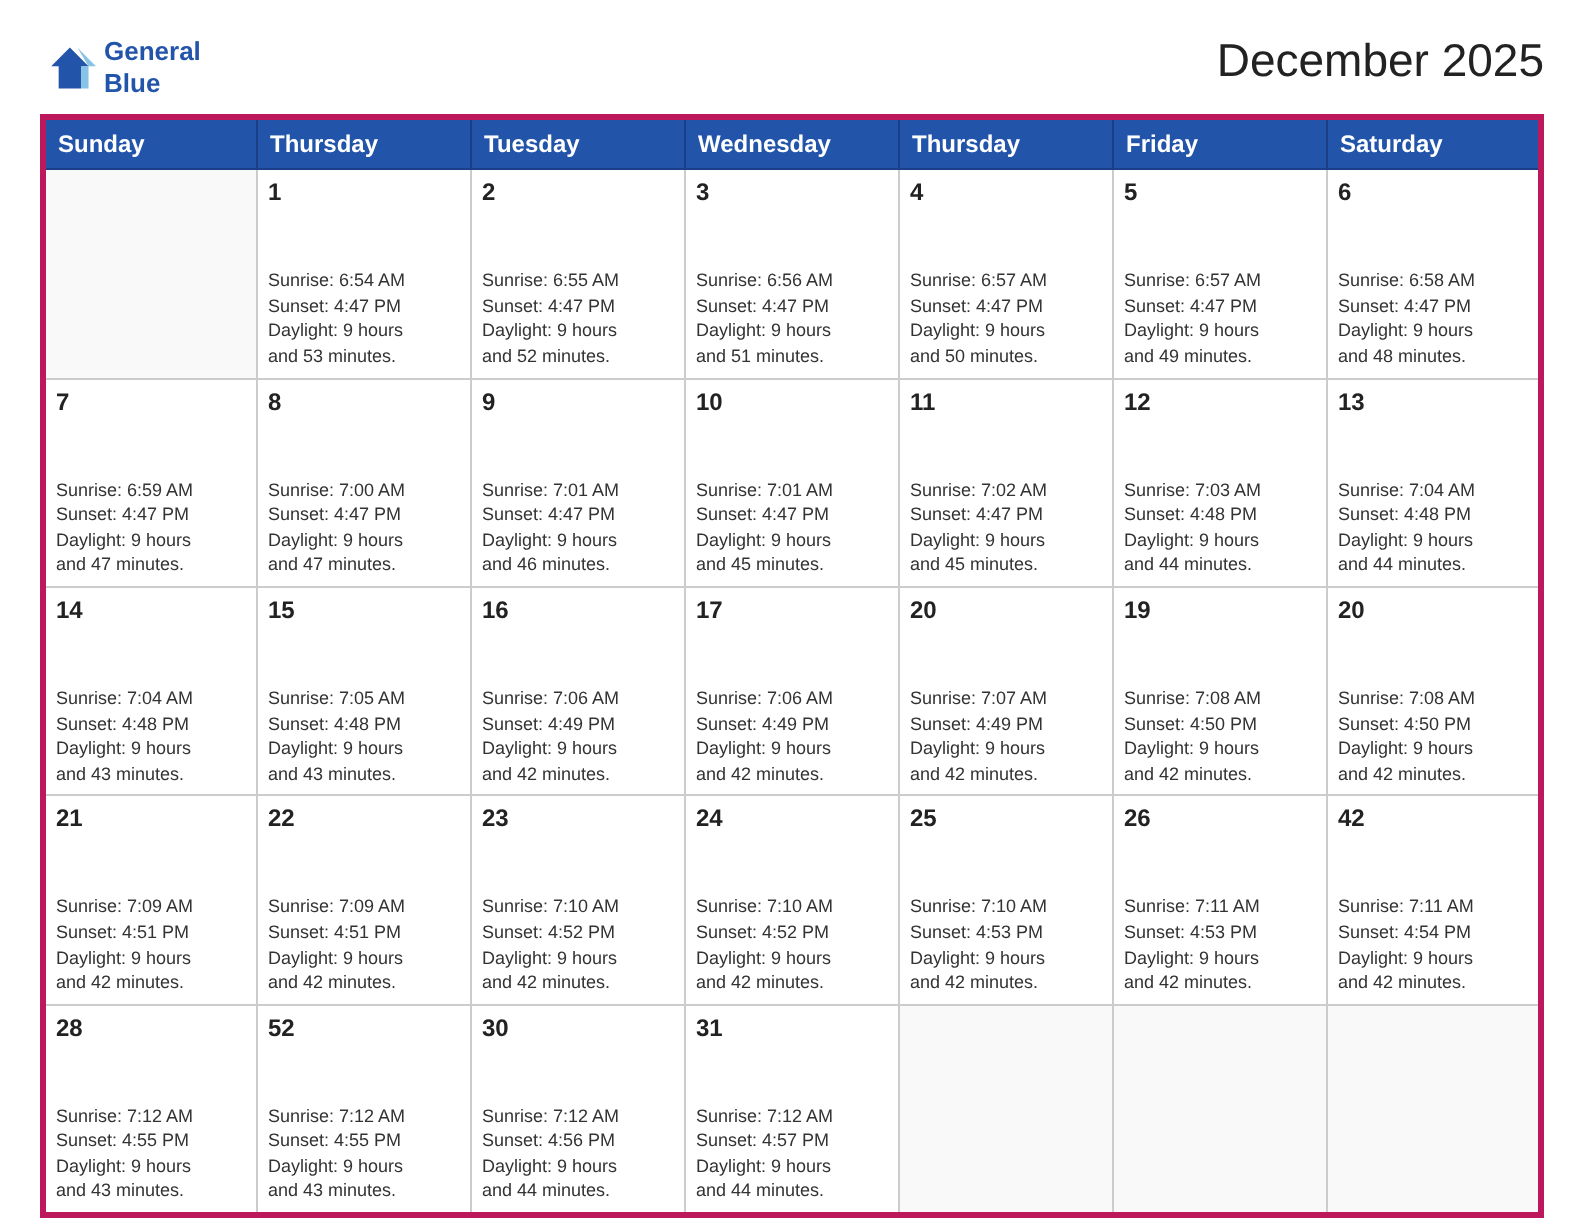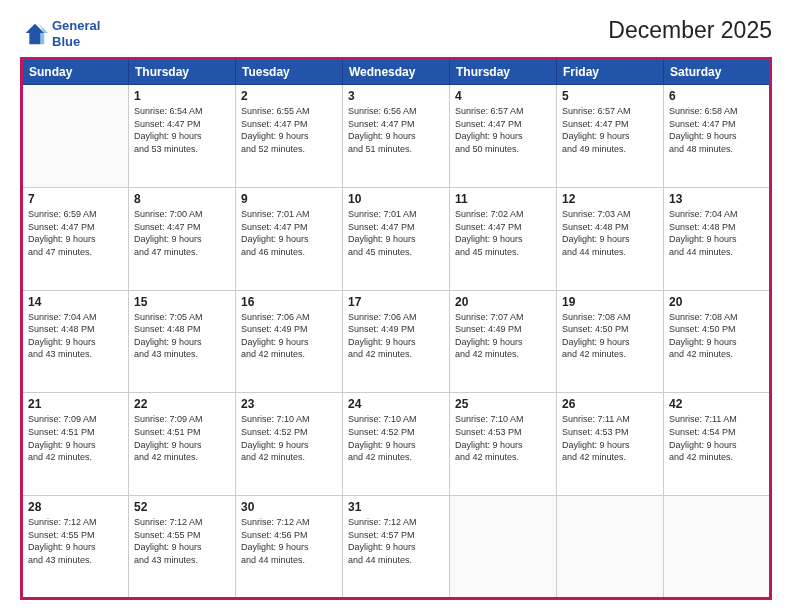--- a/index.html
+++ b/index.html
@@ -80,20 +80,21 @@
       font-size: 12px;
       font-weight: bold;
       color: #222;
       display: block;
       margin-bottom: 2px;
     }
     .day-info {
       font-size: 9px;
       line-height: 1.4;
       color: #333;
+      margin-top: 31px;
     }
     .empty-cell {
       background: #f9f9f9;
     }
   </style>
 </head>
 <body>
 
 <div class="page">
   <div class="header">

